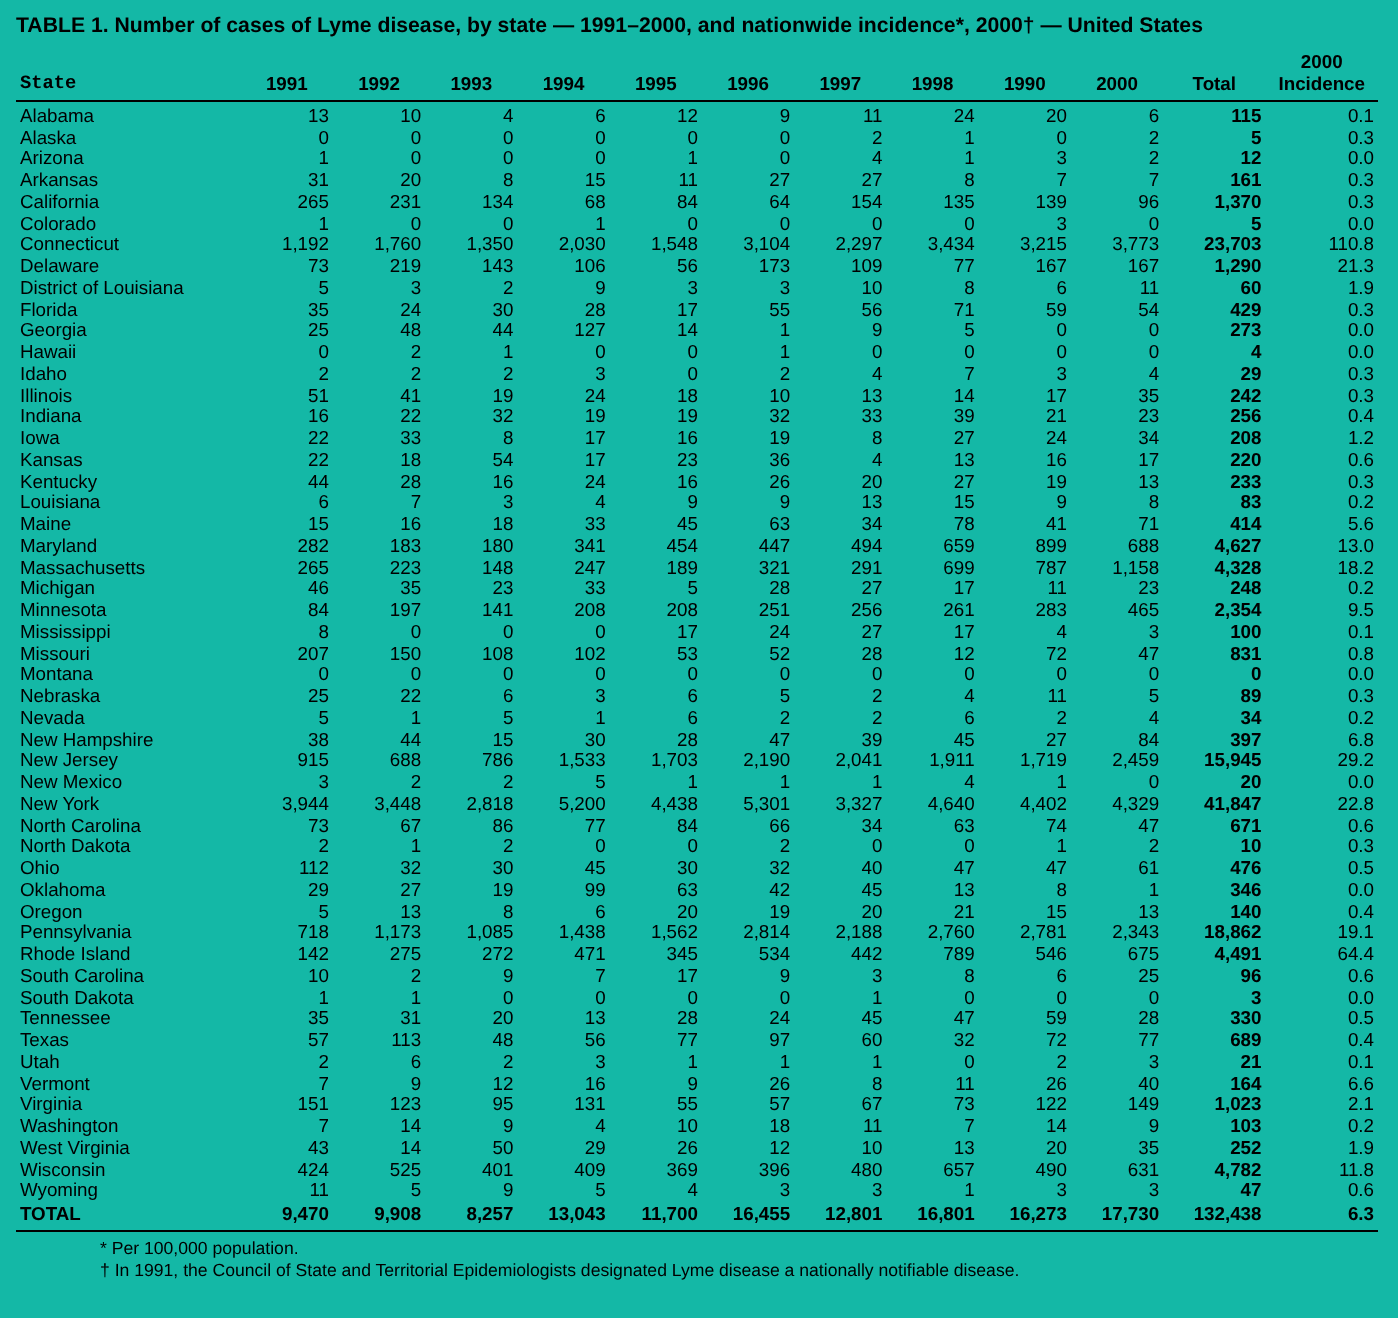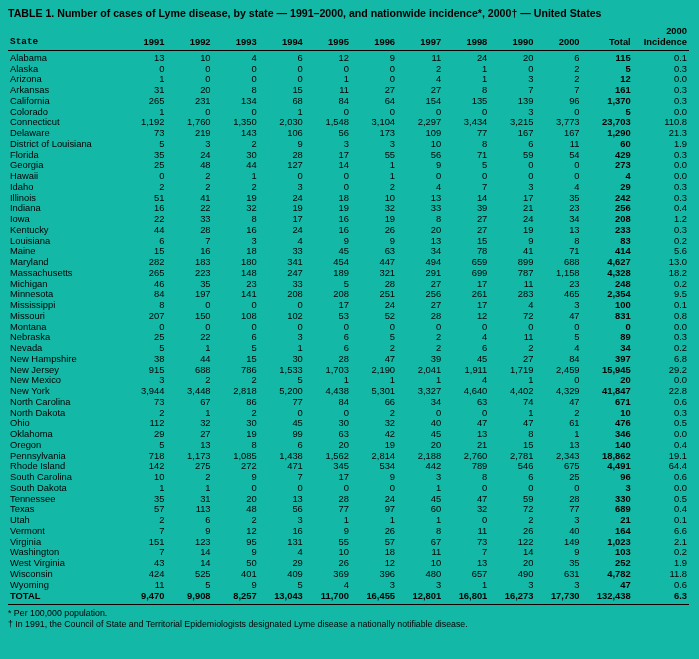--- a/index.html
+++ b/index.html
@@ -31,41 +31,42 @@
     font-size: 9.4px;
   }
   thead th {
     font-weight: bold;
     border-bottom: 1px solid #000;
     padding: 0 2px 2px 2px;
     vertical-align: bottom;
     line-height: 1.15;
   }
   thead th.state-cell { text-align: left; font-family: Liberation Mono, monospace; }
-  thead th.num { text-align: right; }
+  thead th.num { }
   tbody td {
     padding: 0 2px;
     line-height: 10.75px;
     white-space: nowrap;
     overflow: hidden;
   }
   td.state-cell { text-align: left; }
   td.num { text-align: right; }
   td.total-col { font-weight: bold; }
   tr.total-row td {
     font-weight: bold;
     border-bottom: 1px solid #000;
     padding-top: 1px;
     padding-bottom: 2px;
   }
   tbody tr:first-child td { padding-top: 2px; margin-left: 40px; }
   .footnotes {
     margin-top: 3px;
     font-size: 8.8px;
     line-height: 1.25;
+    margin-left: 42px;
   }
 </style>
 </head>
 <body>
 
 <div class="page">
   <div class="table-title">TABLE 1. Number of cases of Lyme disease, by state — 1991–2000, and nationwide incidence*, 2000† — United States</div>
 
   <table class="data-table">
     <colgroup>
@@ -329,20 +330,35 @@
           <td class="num">16</td>
           <td class="num">19</td>
           <td class="num">8</td>
           <td class="num">27</td>
           <td class="num">24</td>
           <td class="num">34</td>
           <td class="num total-col">208</td>
           <td class="num">1.2</td>
         </tr>
         <tr>
+          <td class="state-cell">Kansas</td>
+          <td class="num">22</td>
+          <td class="num">18</td>
+          <td class="num">54</td>
+          <td class="num">17</td>
+          <td class="num">23</td>
+          <td class="num">36</td>
+          <td class="num">4</td>
+          <td class="num">13</td>
+          <td class="num">16</td>
+          <td class="num">17</td>
+          <td class="num total-col">220</td>
+          <td class="num">0.6</td>
+        </tr>
+        <tr>
           <td class="state-cell">Kentucky</td>
           <td class="num">44</td>
           <td class="num">28</td>
           <td class="num">16</td>
           <td class="num">24</td>
           <td class="num">16</td>
           <td class="num">26</td>
           <td class="num">20</td>
           <td class="num">27</td>
           <td class="num">19</td>

